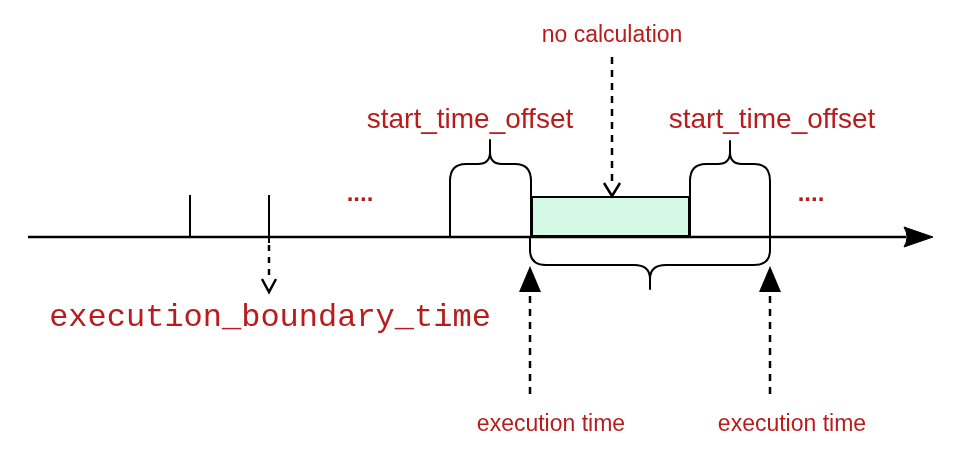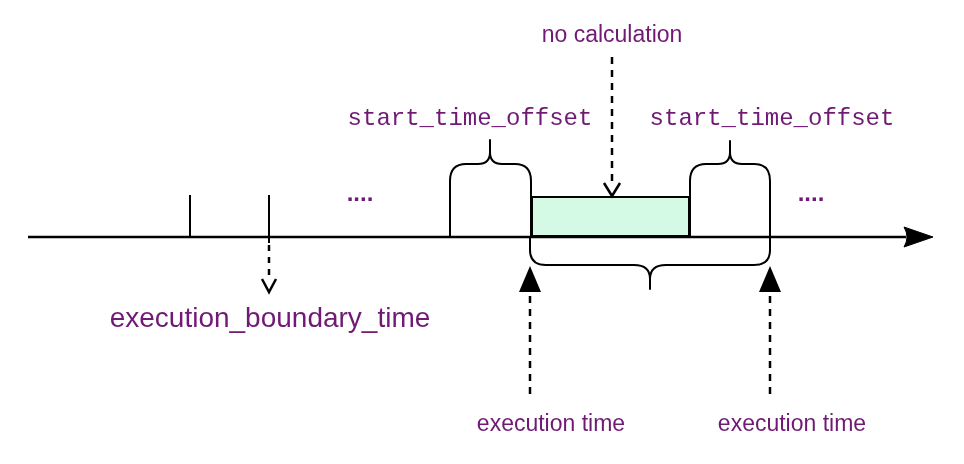--- a/index.html
+++ b/index.html
@@ -9,25 +9,25 @@
     background:#ffffff;
     font-family:"Liberation Sans",sans-serif;
     overflow:hidden;
   }
   #diagram-svg{position:absolute;left:0;top:0;}
   .lbl{
     position:absolute;
     white-space:nowrap;
     transform:translateX(-50%);
     line-height:27px;
-    color:#701a75;
+    color:#b91c1c;
   }
   .sans{font-family:"Liberation Sans",sans-serif;font-size:23px;}
-  .mono-top{font-family:Liberation Mono, monospace;font-size:24px;}
-  .mono-bottom{font-family:Liberation Sans, sans-serif;font-size:28px;}
+  .mono-top{font-family:Liberation Sans, sans-serif;font-size:28px;}
+  .mono-bottom{font-family:Liberation Mono, monospace;font-size:32px;}
   .dots{font-family:"Liberation Sans",sans-serif;font-size:24px;font-weight:bold;letter-spacing:0px;}
 </style>
 </head>
 <body>
 
 <div id="canvas">
 
   <svg id="diagram-svg" width="964" height="464" viewBox="0 0 964 464">
 
     <rect x="532" y="197" width="157" height="39" stroke="#000" stroke-width="2" fill="#d4fae6"></rect>

